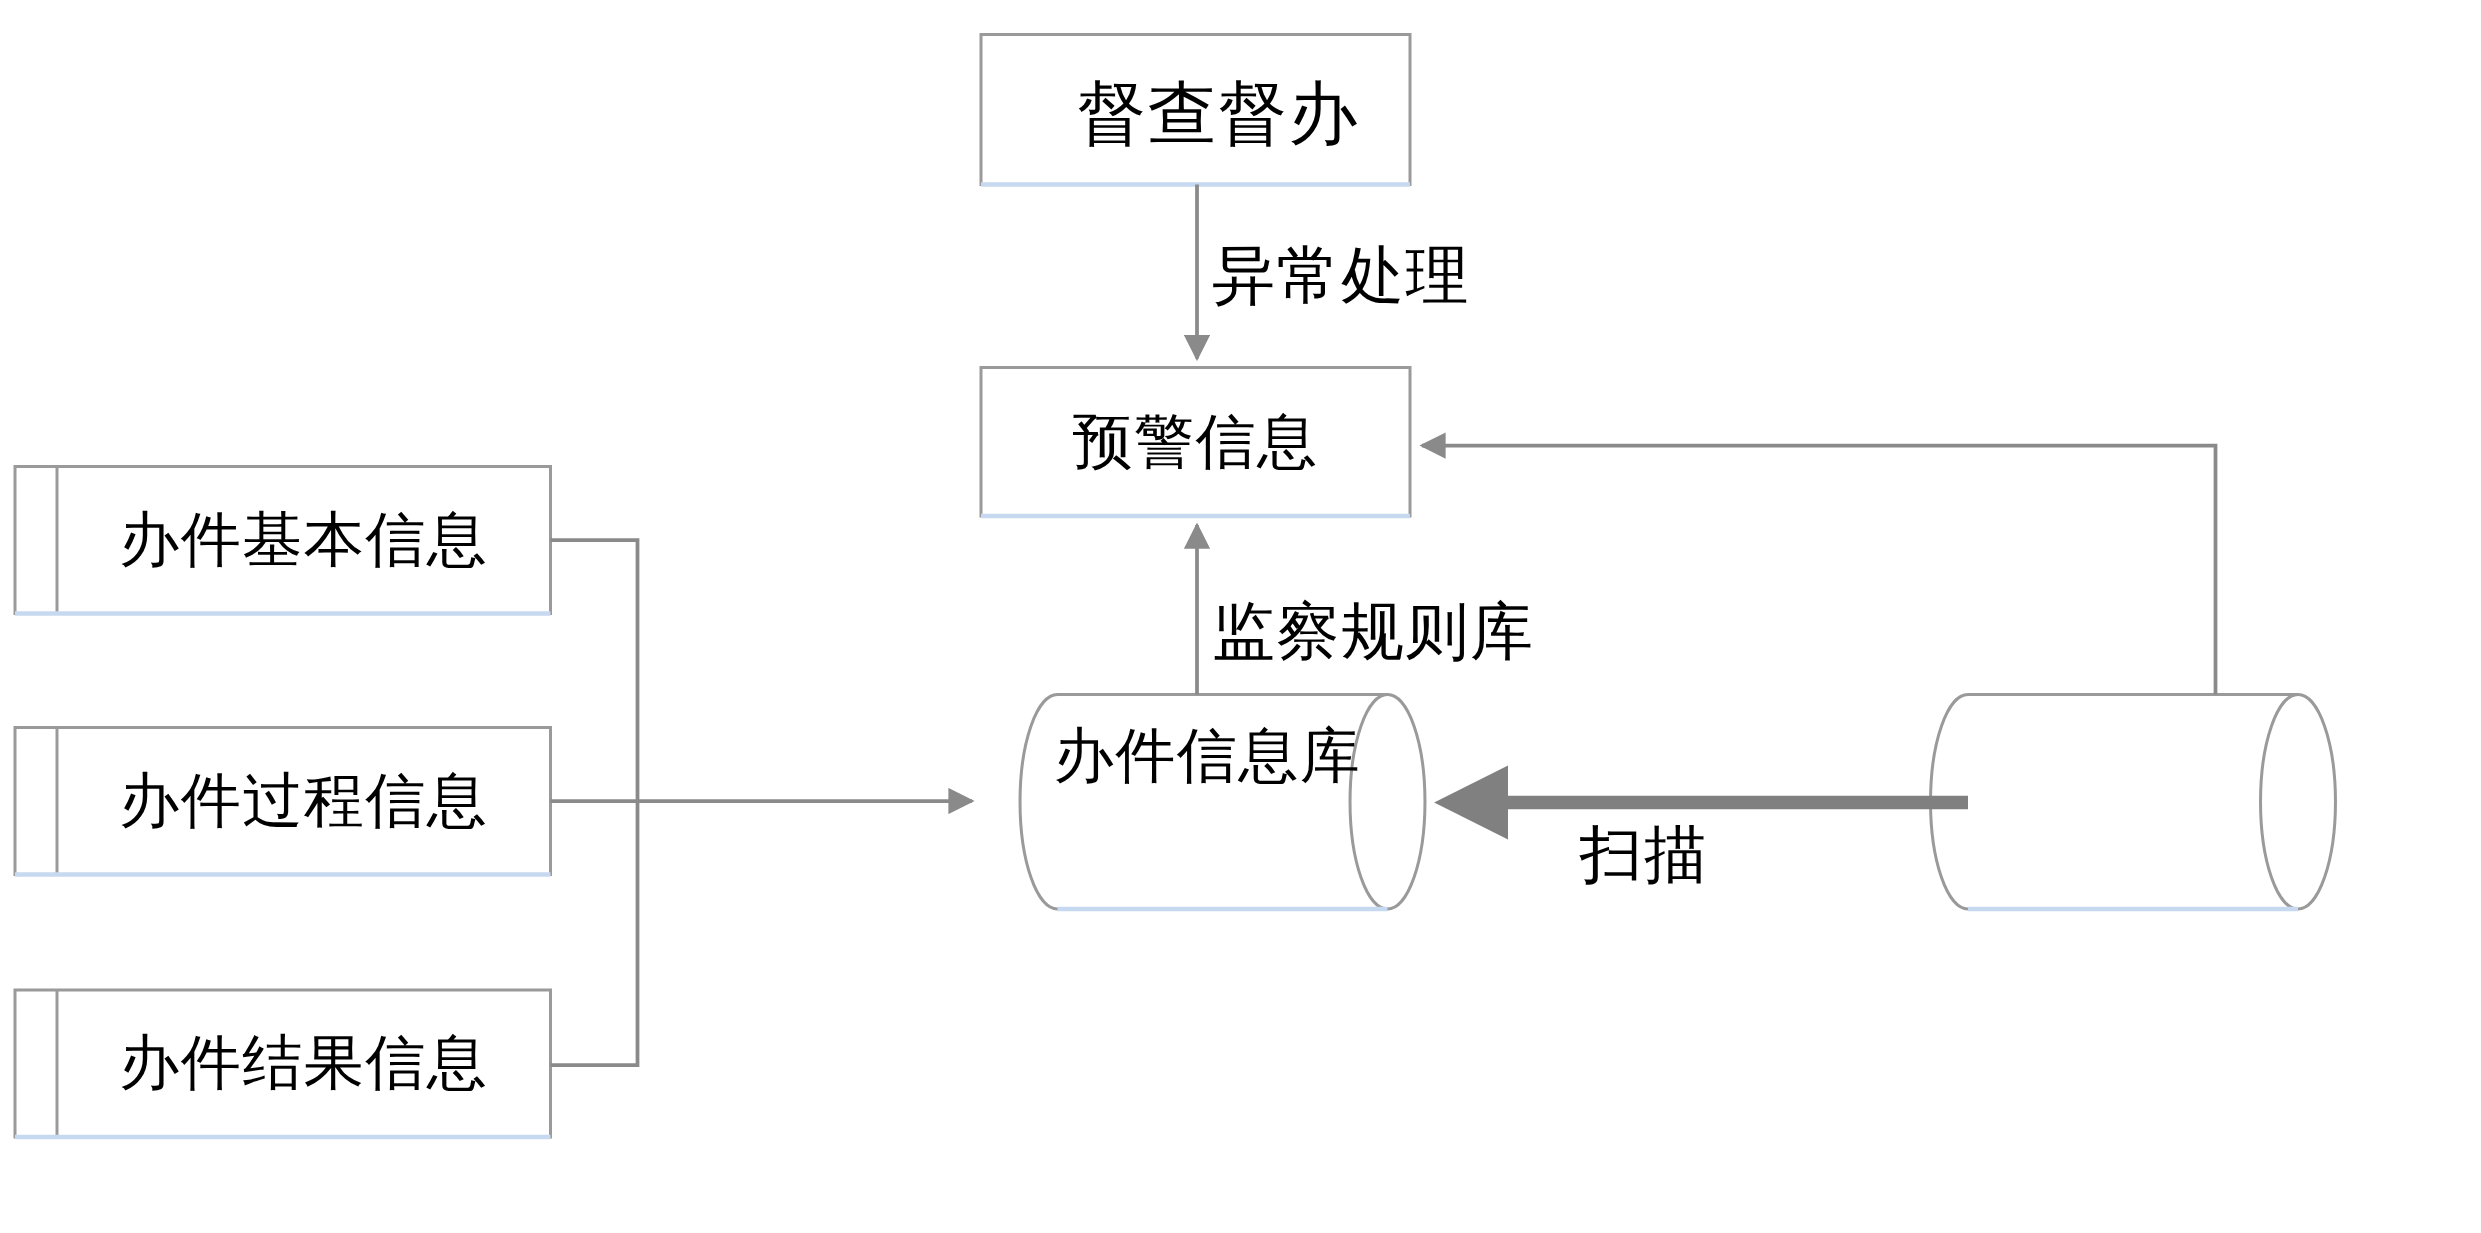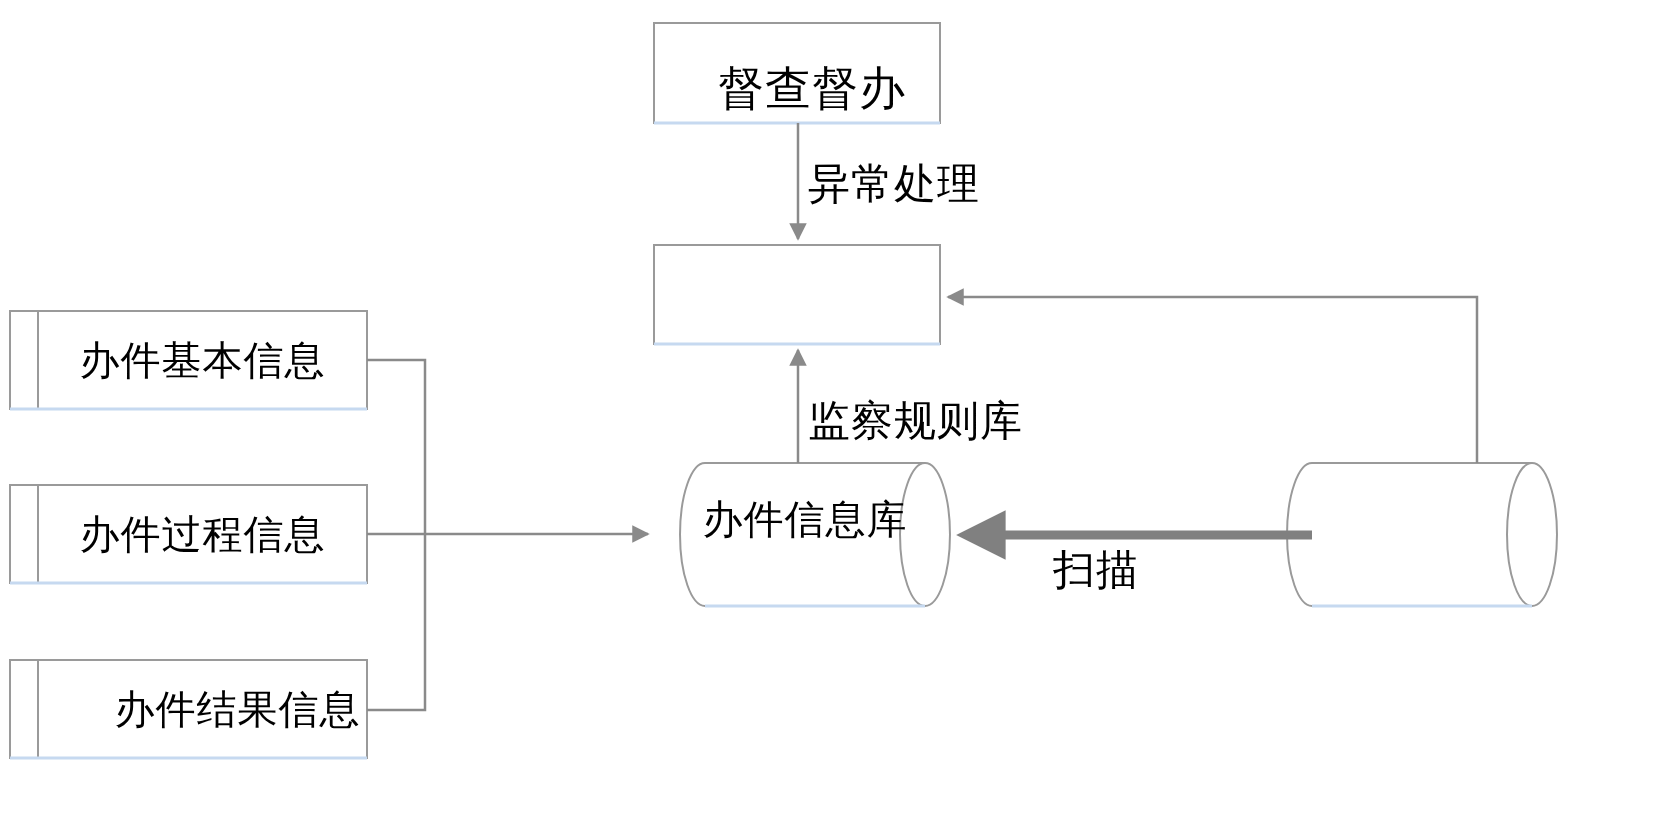--- a/index.html
+++ b/index.html
@@ -125,30 +125,31 @@
 
     <g>
       <line x1="1312" y1="535" x2="966" y2="535" stroke="#808080" stroke-width="9" marker-end="url(#arrow-thick)"></line>
     </g>
 
     <g>
       <path d="M 1477 463 L 1477 297 L 948 297" fill="none" stroke="#8a8a8a" stroke-width="2.5" marker-end="url(#arrow-thin)"></path>
     </g>
   </svg>
 
-  <div class="node-label big" style="left:654px; top:38px; width:316px; height:100px;text-align:right;">督查督办</div>
+  <div class="node-label big" style="left:654px; top:25px; width:316px; height:100px;text-align:right;">督查督办</div>
 
+  <div class="node-label" style="left:654px; top:245px; width:286px; height:99px;">预警信息</div>
 
   <div class="node-label" style="left:38px; top:311px; width:329px; height:98px;">办件基本信息</div>
 
   <div class="node-label" style="left:38px; top:485px; width:329px; height:98px;">办件过程信息</div>
 
-  <div class="node-label" style="left:38px; top:660px; width:329px; height:98px;padding-left:35px;">办件结果信息</div>
+  <div class="node-label" style="left:38px; top:660px; width:329px; height:98px;">办件结果信息</div>
 
-  <div class="node-label" style="left:670px; top:463px; width:270px; height:111px;">办件信息库</div>
+  <div class="node-label" style="left:670px; top:448px; width:270px; height:111px;">办件信息库</div>
 
 
   <div class="edge-label" style="left:808px; top:161px;">异常处理</div>
 
   <div class="edge-label" style="left:808px; top:398px;">监察规则库</div>
 
 
   <div class="edge-label" style="left:1053px; top:512px;margin-top:35px;">扫描</div>
 
   <div class="hit" style="left:654px; top:23px; width:286px; height:100px;"></div>

